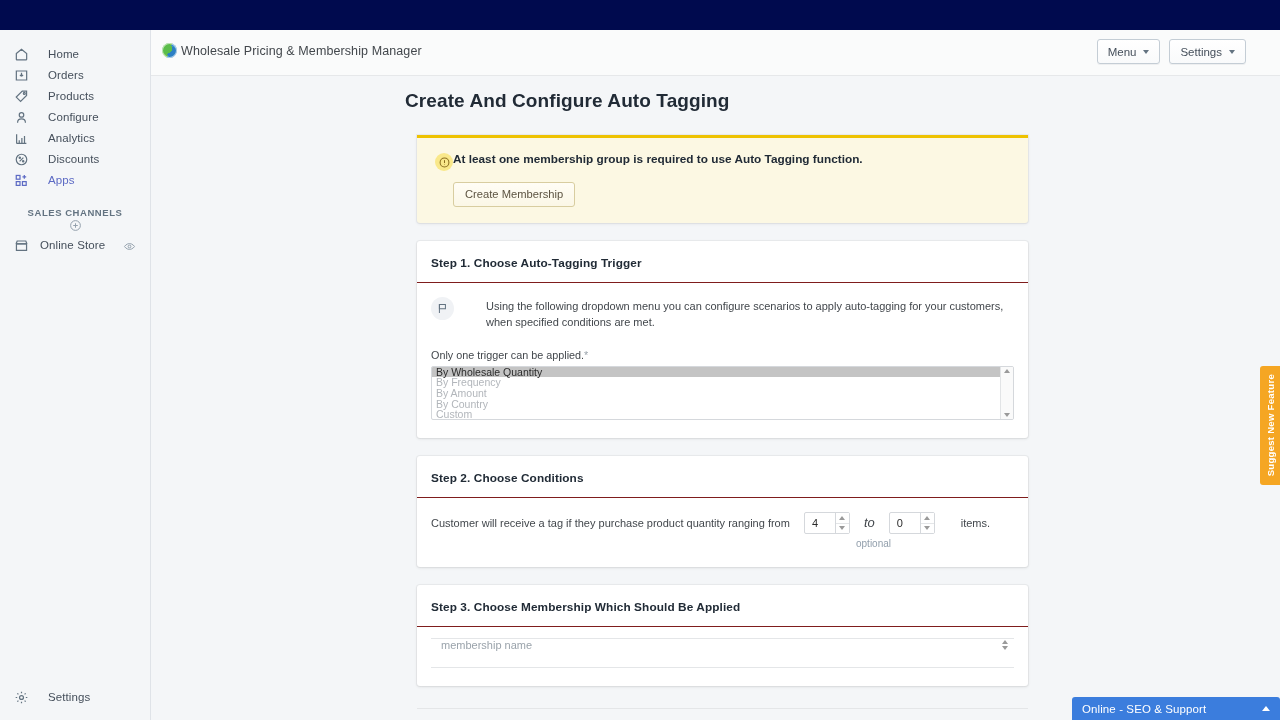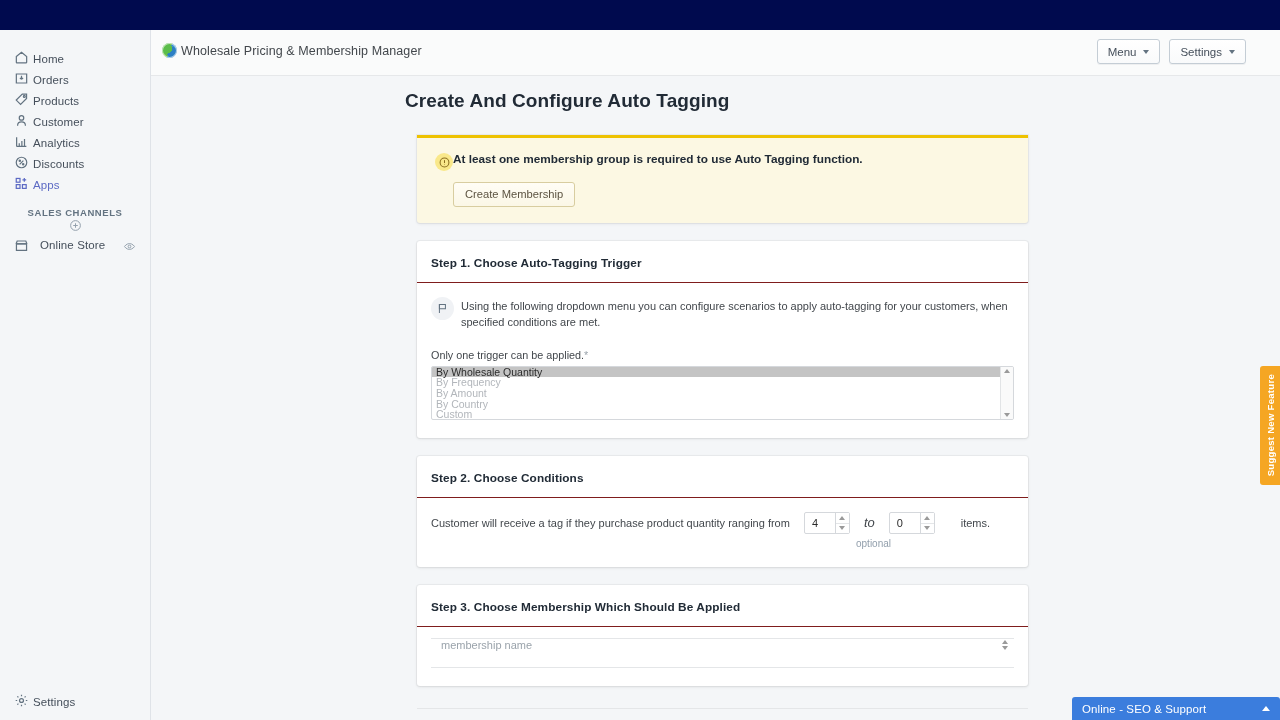--- a/index.html
+++ b/index.html
@@ -17,21 +17,21 @@
     background: #000a4e;
   }
 
   
   .sidebar {
     position: absolute; top: 30px; left: 0; width: 151px; height: 690px;
     background: #f4f6f8; border-right: 1px solid #dfe3e8;
   }
   .nav { padding-top: 14px; }
   .nav-item {
-    display: flex; align-items: flex-end; gap: 4px;
+    display: flex; align-items: center; gap: 19px;
     height: 21px; margin: 0 8px 0 8px; padding: 0 6px;
     border-radius: 3px; cursor: pointer;
   }
   .nav-item + .nav-item { margin-top: 0; }
   .nav-label {
     font-size: 11.5px; color: #454f5b; letter-spacing: .1px; line-height: 1;
   }
   .nav-item.active .nav-label { color: #5c6ac4; }
   .nav-item.active svg { stroke: #5c6ac4; }
   .nav-icon { width: 15px; height: 15px; display: block; flex: 0 0 15px; }
@@ -132,21 +132,21 @@
     box-shadow: 0 0 0 1px rgba(63,63,68,.05), 0 1px 3px rgba(63,63,68,.12);
   }
   .card + .card { margin-top: 18px; }
   .card-head {
     padding: 12px 4px 11px 14px; border-bottom: 1px solid #7f1d1d;
   }
   .card-title { font-size: 11.8px; font-weight: bold; color: #212b36; letter-spacing: .1px; }
   .card-body { padding: 14px 14px 18px 14px; }
 
   
-  .hint { display: flex; gap: 7px; align-items: flex-start; }
+  .hint { display: flex; gap: 32px; align-items: flex-start; }
   .hint-ico {
     width: 23px; height: 23px; border-radius: 50%; background: #f0f2f5;
     flex: 0 0 23px; display: flex; align-items: center; justify-content: center;
   }
   .hint-ico svg { width: 13px; height: 13px; stroke: #637381; stroke-width: 1.25; fill: none; }
   .hint-text {
     font-size: 11px; color: #42474c; line-height: 1.45; padding-top: 2px;
     max-width: 560px;
   }
   .field-label { font-size: 10.8px; color: #42474c; margin-top: 18px; }
@@ -276,21 +276,21 @@
         <span class="nav-label">Products</span>
       </div>
 
       <div class="nav-item">
         <span class="nav-icon">
           <svg viewBox="0 0 16 16">
               <circle cx="8" cy="5.2" r="2.4"></circle>
               <path d="M3.8 13.5c0-2.4 1.9-4 4.2-4s4.2 1.6 4.2 4"></path>
             </svg>
         </span>
-        <span class="nav-label">Customer</span>
+        <span class="nav-label">Configure</span>
       </div>
 
       <div class="nav-item">
         <span class="nav-icon">
           <svg viewBox="0 0 16 16">
               <path d="M2.8 13.2V3.4"></path>
               <path d="M2.8 13.2h10.4"></path>
               <path d="M5.6 13v-3.2M8.4 13V7.4M11.2 13V5.2"></path>
             </svg>
         </span>

